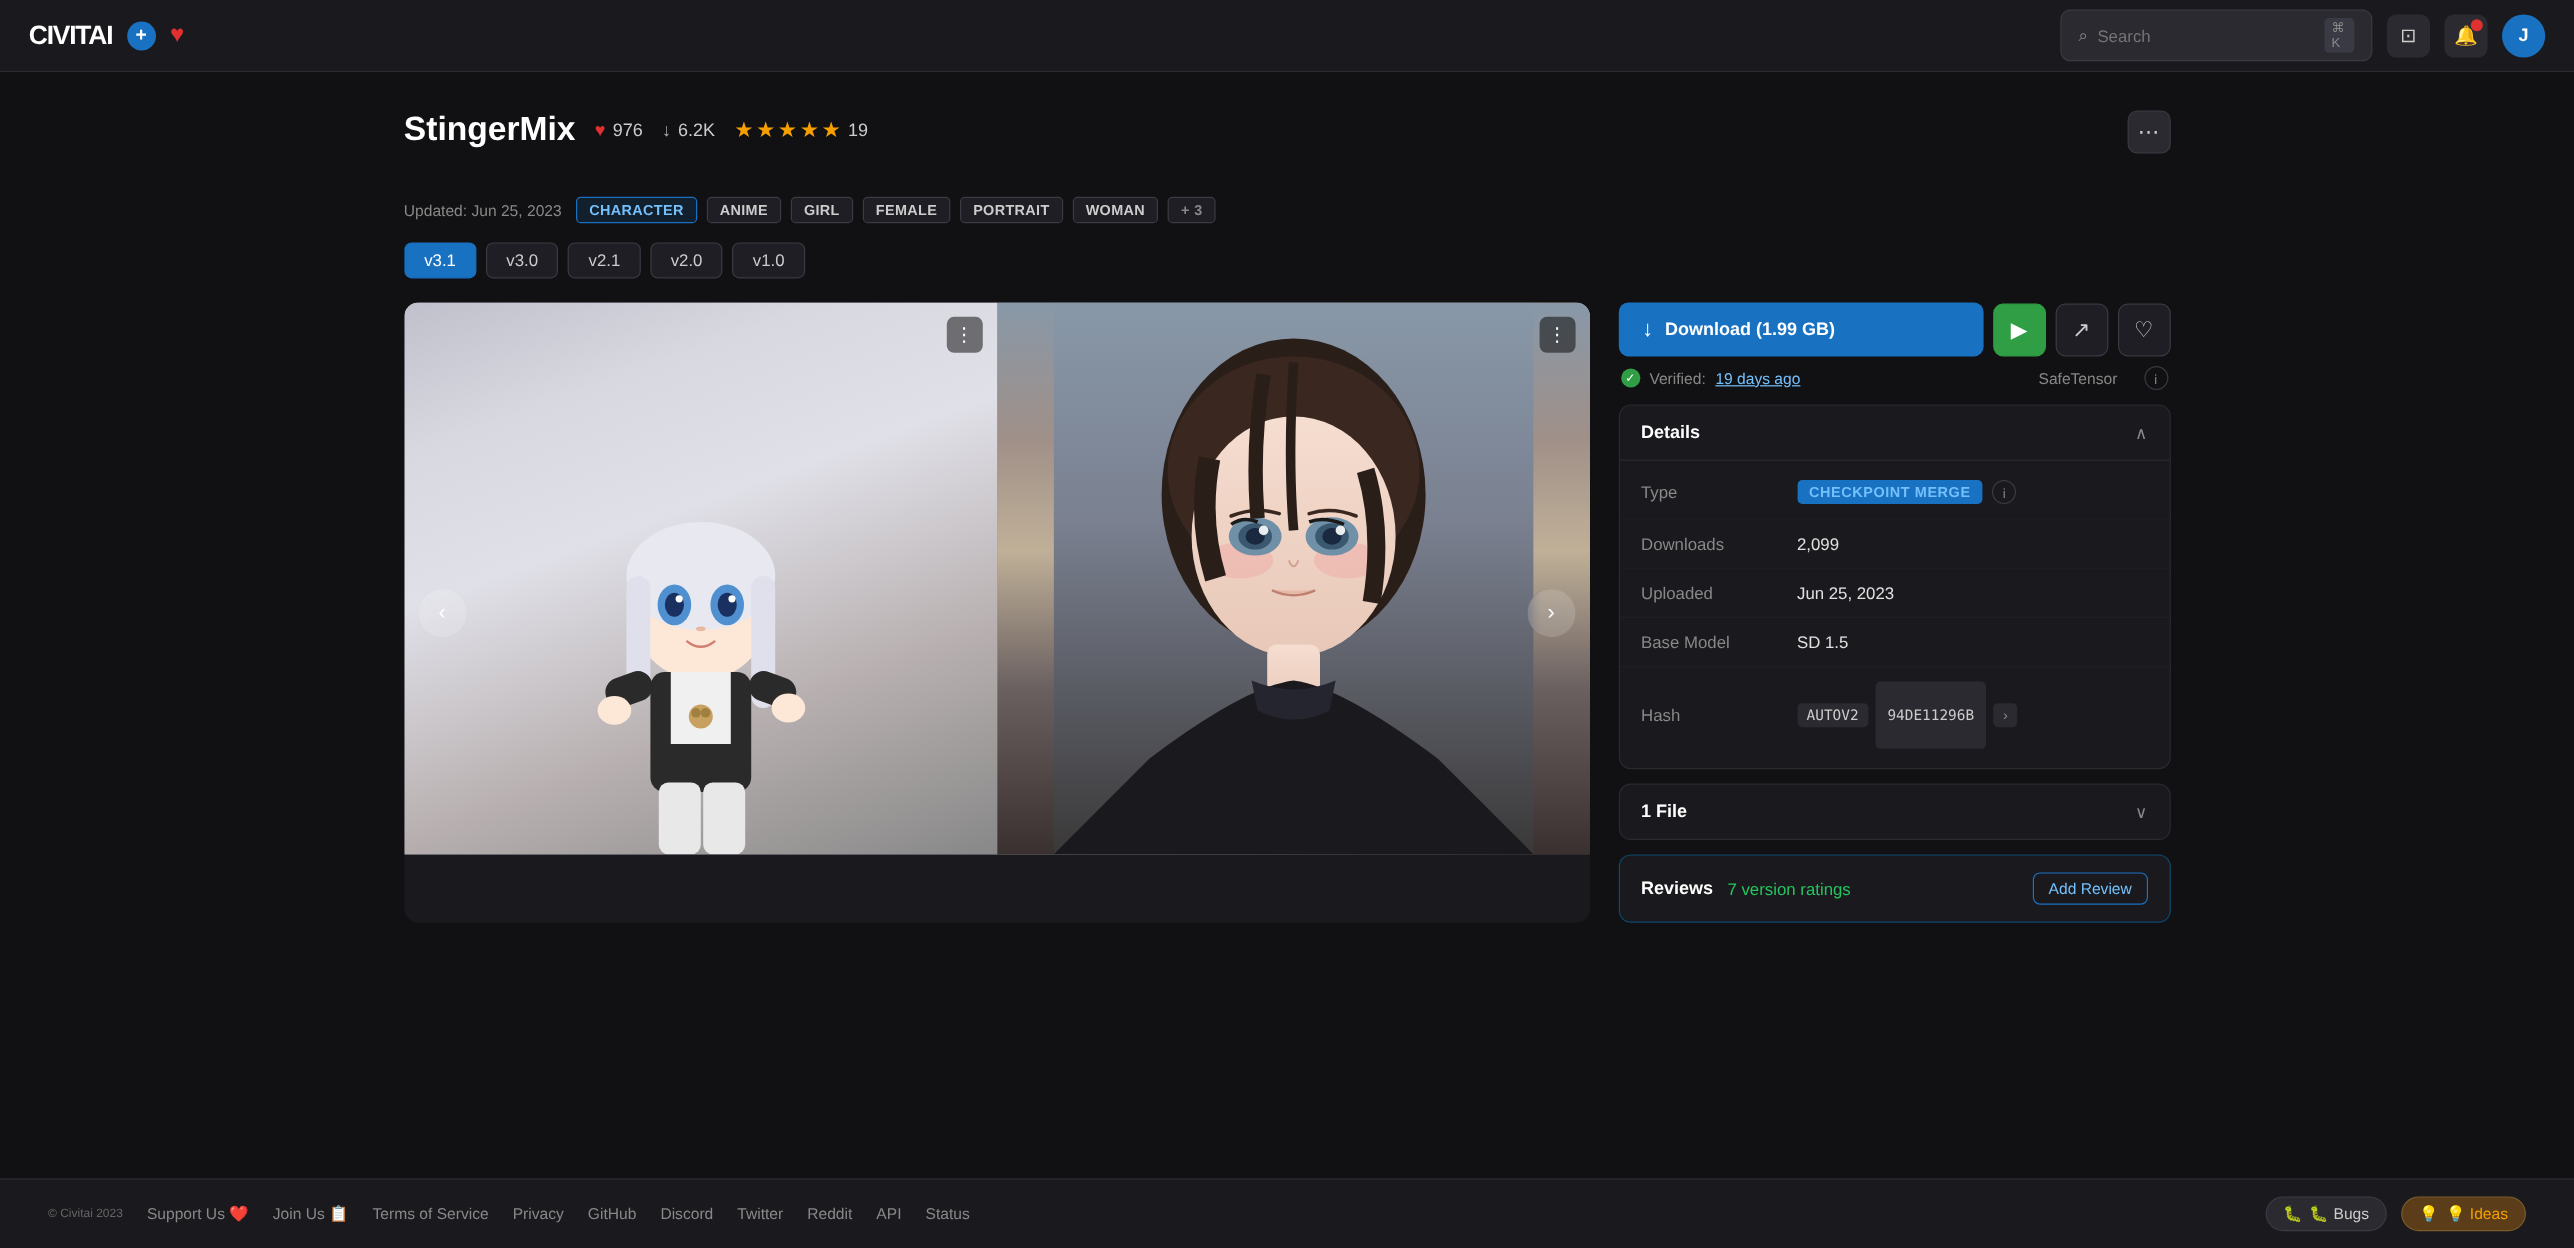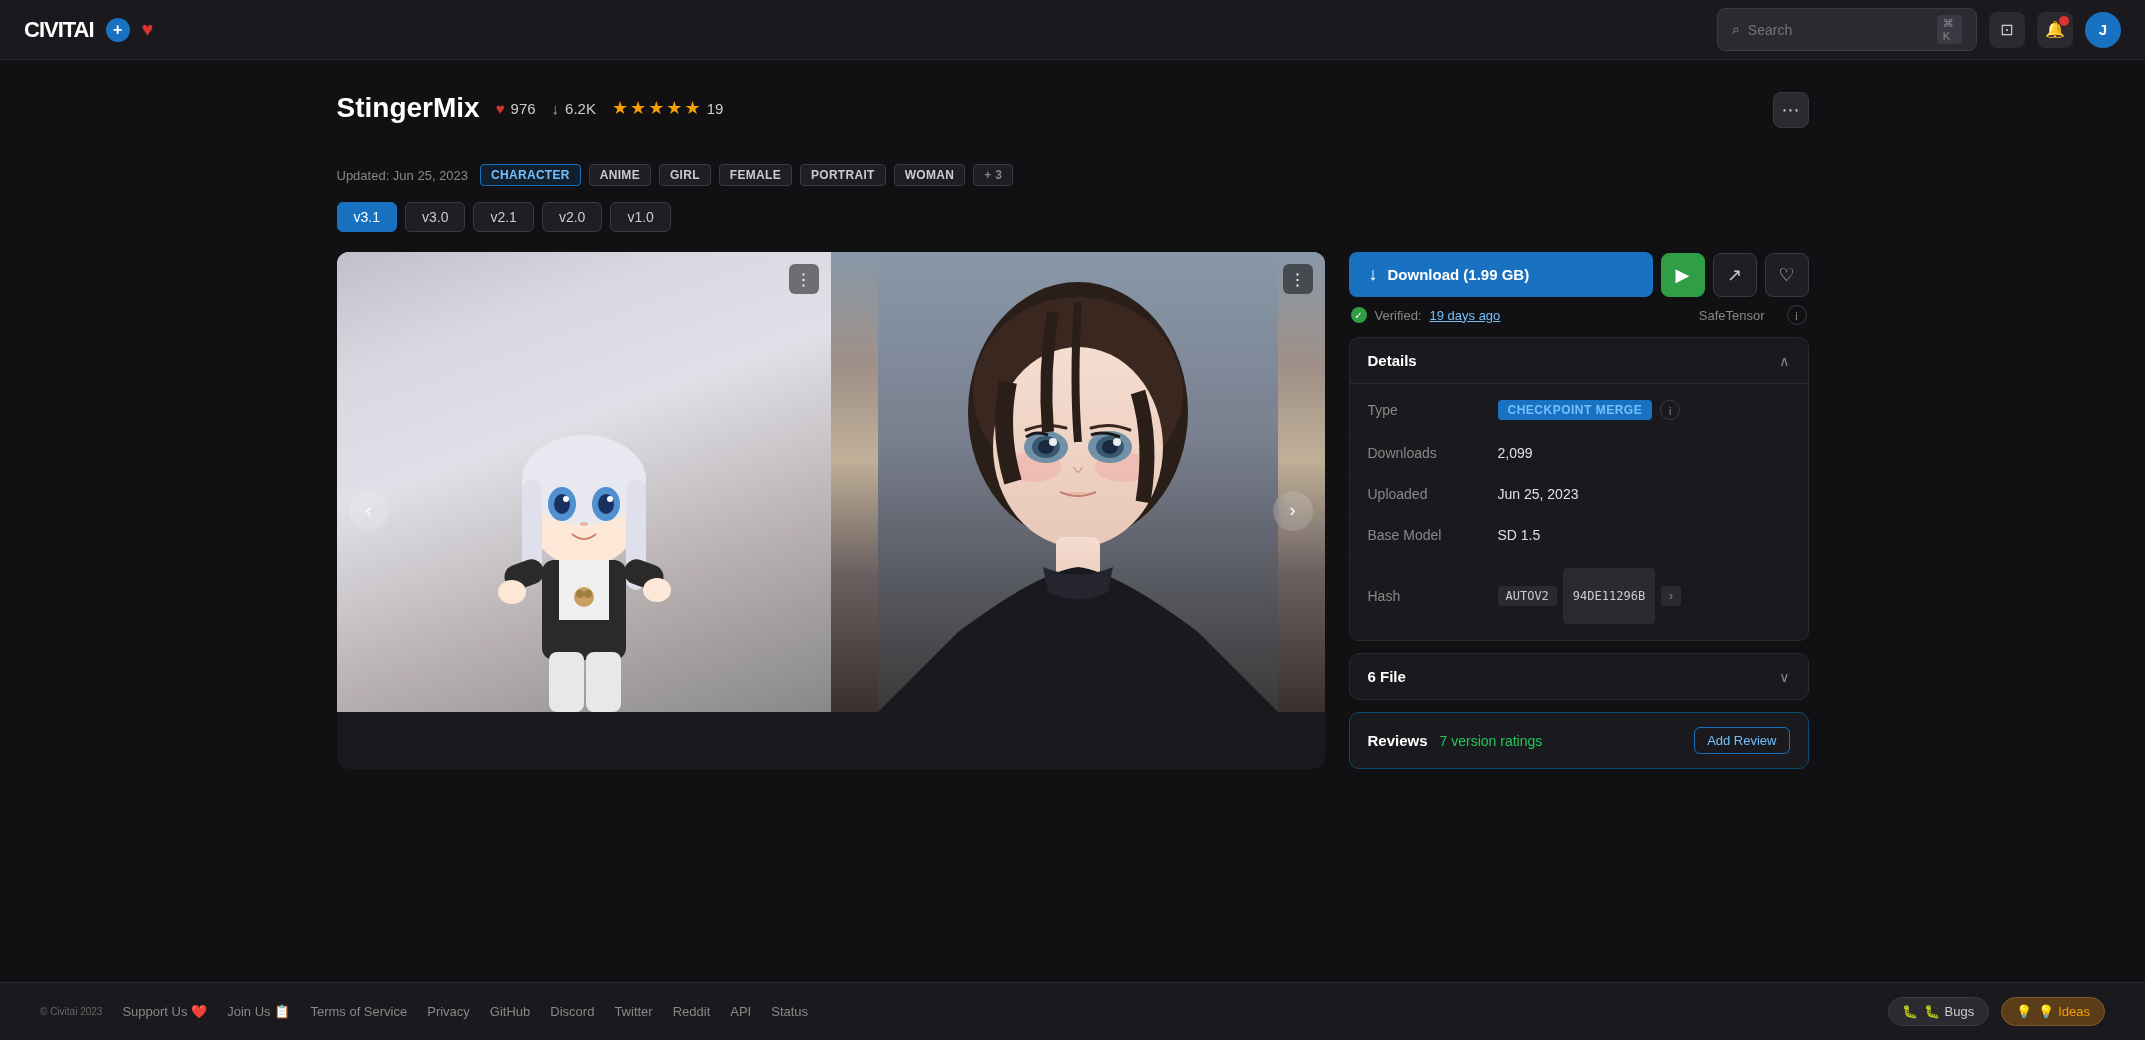--- a/index.html
+++ b/index.html
@@ -803,21 +803,21 @@
               <div class="hash-arrow">
                 <span>›</span>
               </div>
             </div>
           </div>
         </div>
       </div>
 
       <div class="files-card">
         <div class="files-header">
-          <span class="details-header-title">6 File</span>
+          <span class="details-header-title">1 File</span>
           <span class="files-chevron">∨</span>
         </div>
       </div>
 
       <div class="reviews-card">
         <div class="reviews-header">
           <span class="reviews-title">Reviews</span>
           <span class="reviews-count">7 version ratings</span>
           <button class="add-review-btn">Add Review</button>
         </div>

